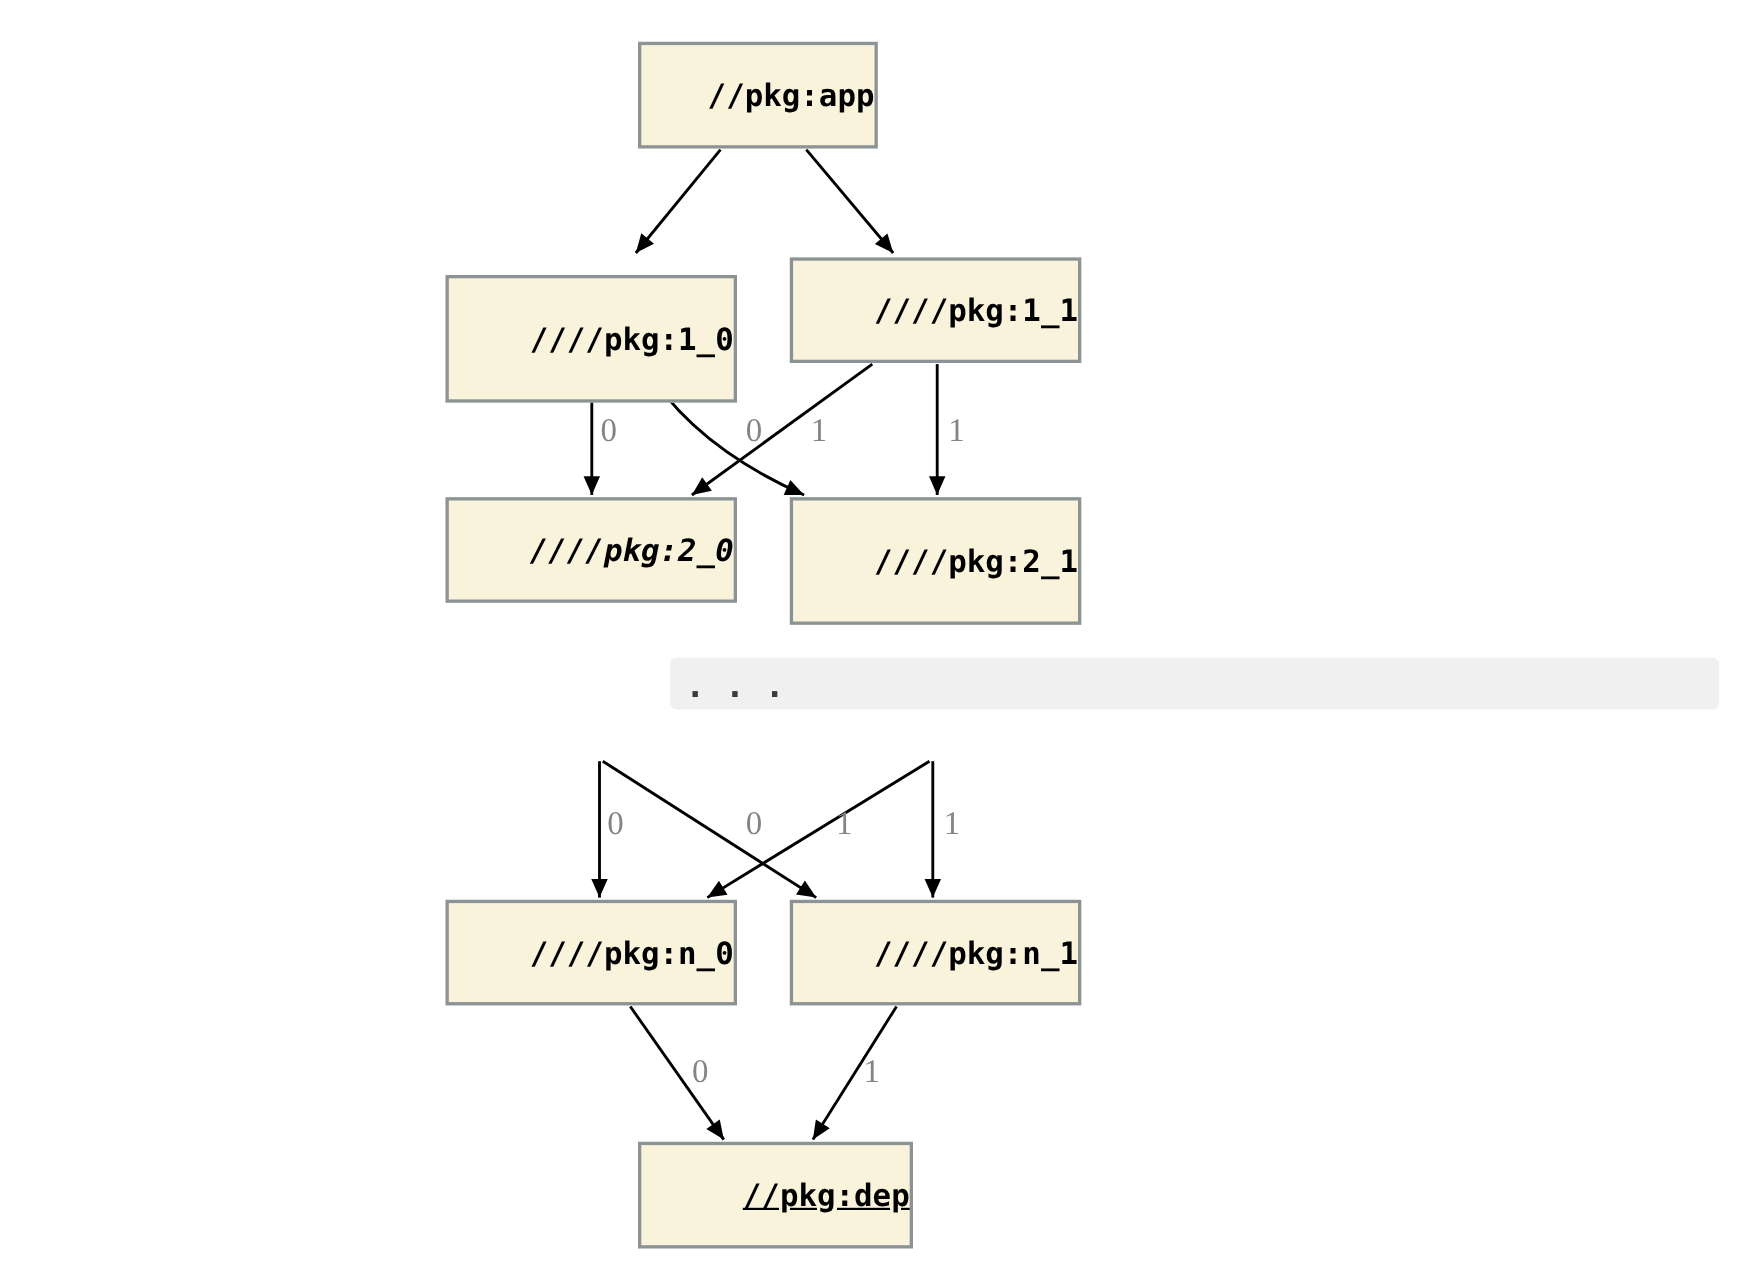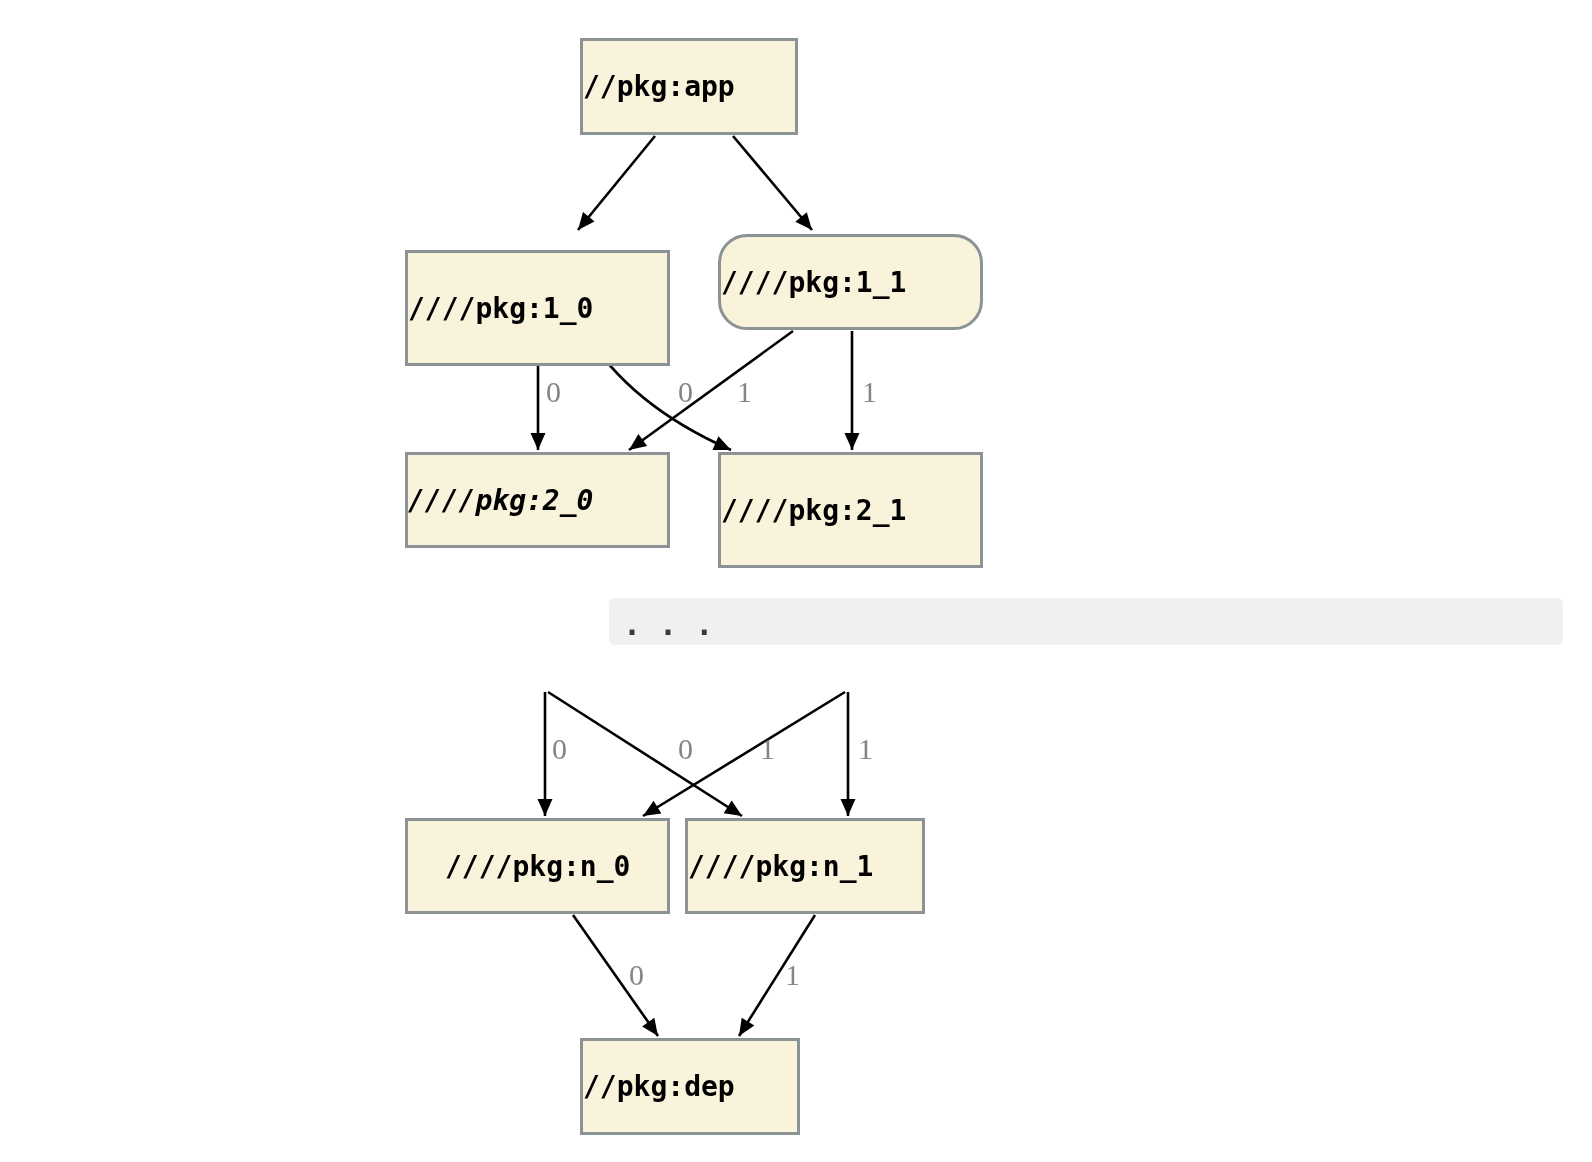--- a/index.html
+++ b/index.html
@@ -26,21 +26,21 @@
     stroke: var(--edge, #000000);
     stroke-width: 2.6px;
   }
   .node {
     position: absolute;
     box-sizing: border-box;
     background: var(--node-fill, #faf3db);
     border: 3px solid var(--node-border, #8c9396);
     display: flex;
     align-items: center;
-    justify-content: flex-start;
+    justify-content: flex-end;
   }
   .node-label {
     font-family: "DejaVu Sans Mono", monospace;
     font-weight: bold;
     font-size: 28px;
     color: var(--node-text, #000000);
     white-space: pre;
   }
   .edge-label {
     position: absolute;
@@ -93,36 +93,36 @@
       <path d="M815,915 L739,1036" class="edge" marker-end="url(#arrowhead)"></path>
     </svg>
 
   <div id="node-layer">
       <div class="node" style="left: 580px; top: 38px; width: 218px; height: 97px;">
         <span class="node-label">//pkg:app</span>
       </div>
       <div class="node" style="left: 405px; top: 250px; width: 265px; height: 116px;">
         <span class="node-label">////pkg:1_0</span>
       </div>
-      <div class="node" style="left: 718px; top: 234px; width: 265px; height: 96px; border-radius: 29px;">
+      <div class="node" style="left: 718px; top: 234px; width: 265px; height: 96px;">
         <span class="node-label">////pkg:1_1</span>
       </div>
       <div class="node" style="left: 405px; top: 452px; width: 265px; height: 96px; font-style: italic;">
         <span class="node-label">////pkg:2_0</span>
       </div>
       <div class="node" style="left: 718px; top: 452px; width: 265px; height: 116px;">
         <span class="node-label">////pkg:2_1</span>
       </div>
       <div class="node" style="left: 405px; top: 818px; width: 265px; height: 96px; padding-left: 37px;">
         <span class="node-label">////pkg:n_0</span>
       </div>
-      <div class="node" style="left: 685px; top: 818px; width: 240px; height: 96px;">
+      <div class="node" style="left: 718px; top: 818px; width: 265px; height: 96px;">
         <span class="node-label">////pkg:n_1</span>
       </div>
-      <div class="node" style="left: 580px; top: 1038px; width: 220px; height: 97px;">
+      <div class="node" style="left: 580px; top: 1038px; width: 250px; height: 97px; text-decoration: underline;">
         <span class="node-label">//pkg:dep</span>
       </div>
     </div>
   <div id="label-layer">
       <div class="edge-label" style="left: 546px; top: 392px;">0</div>
       <div class="edge-label" style="left: 737px; top: 392px;">1</div>
       <div class="edge-label" style="left: 678px; top: 392px;">0</div>
       <div class="edge-label" style="left: 862px; top: 392px;">1</div>
       <div class="edge-label" style="left: 552px; top: 749px;">0</div>
       <div class="edge-label" style="left: 760px; top: 749px;">1</div>

